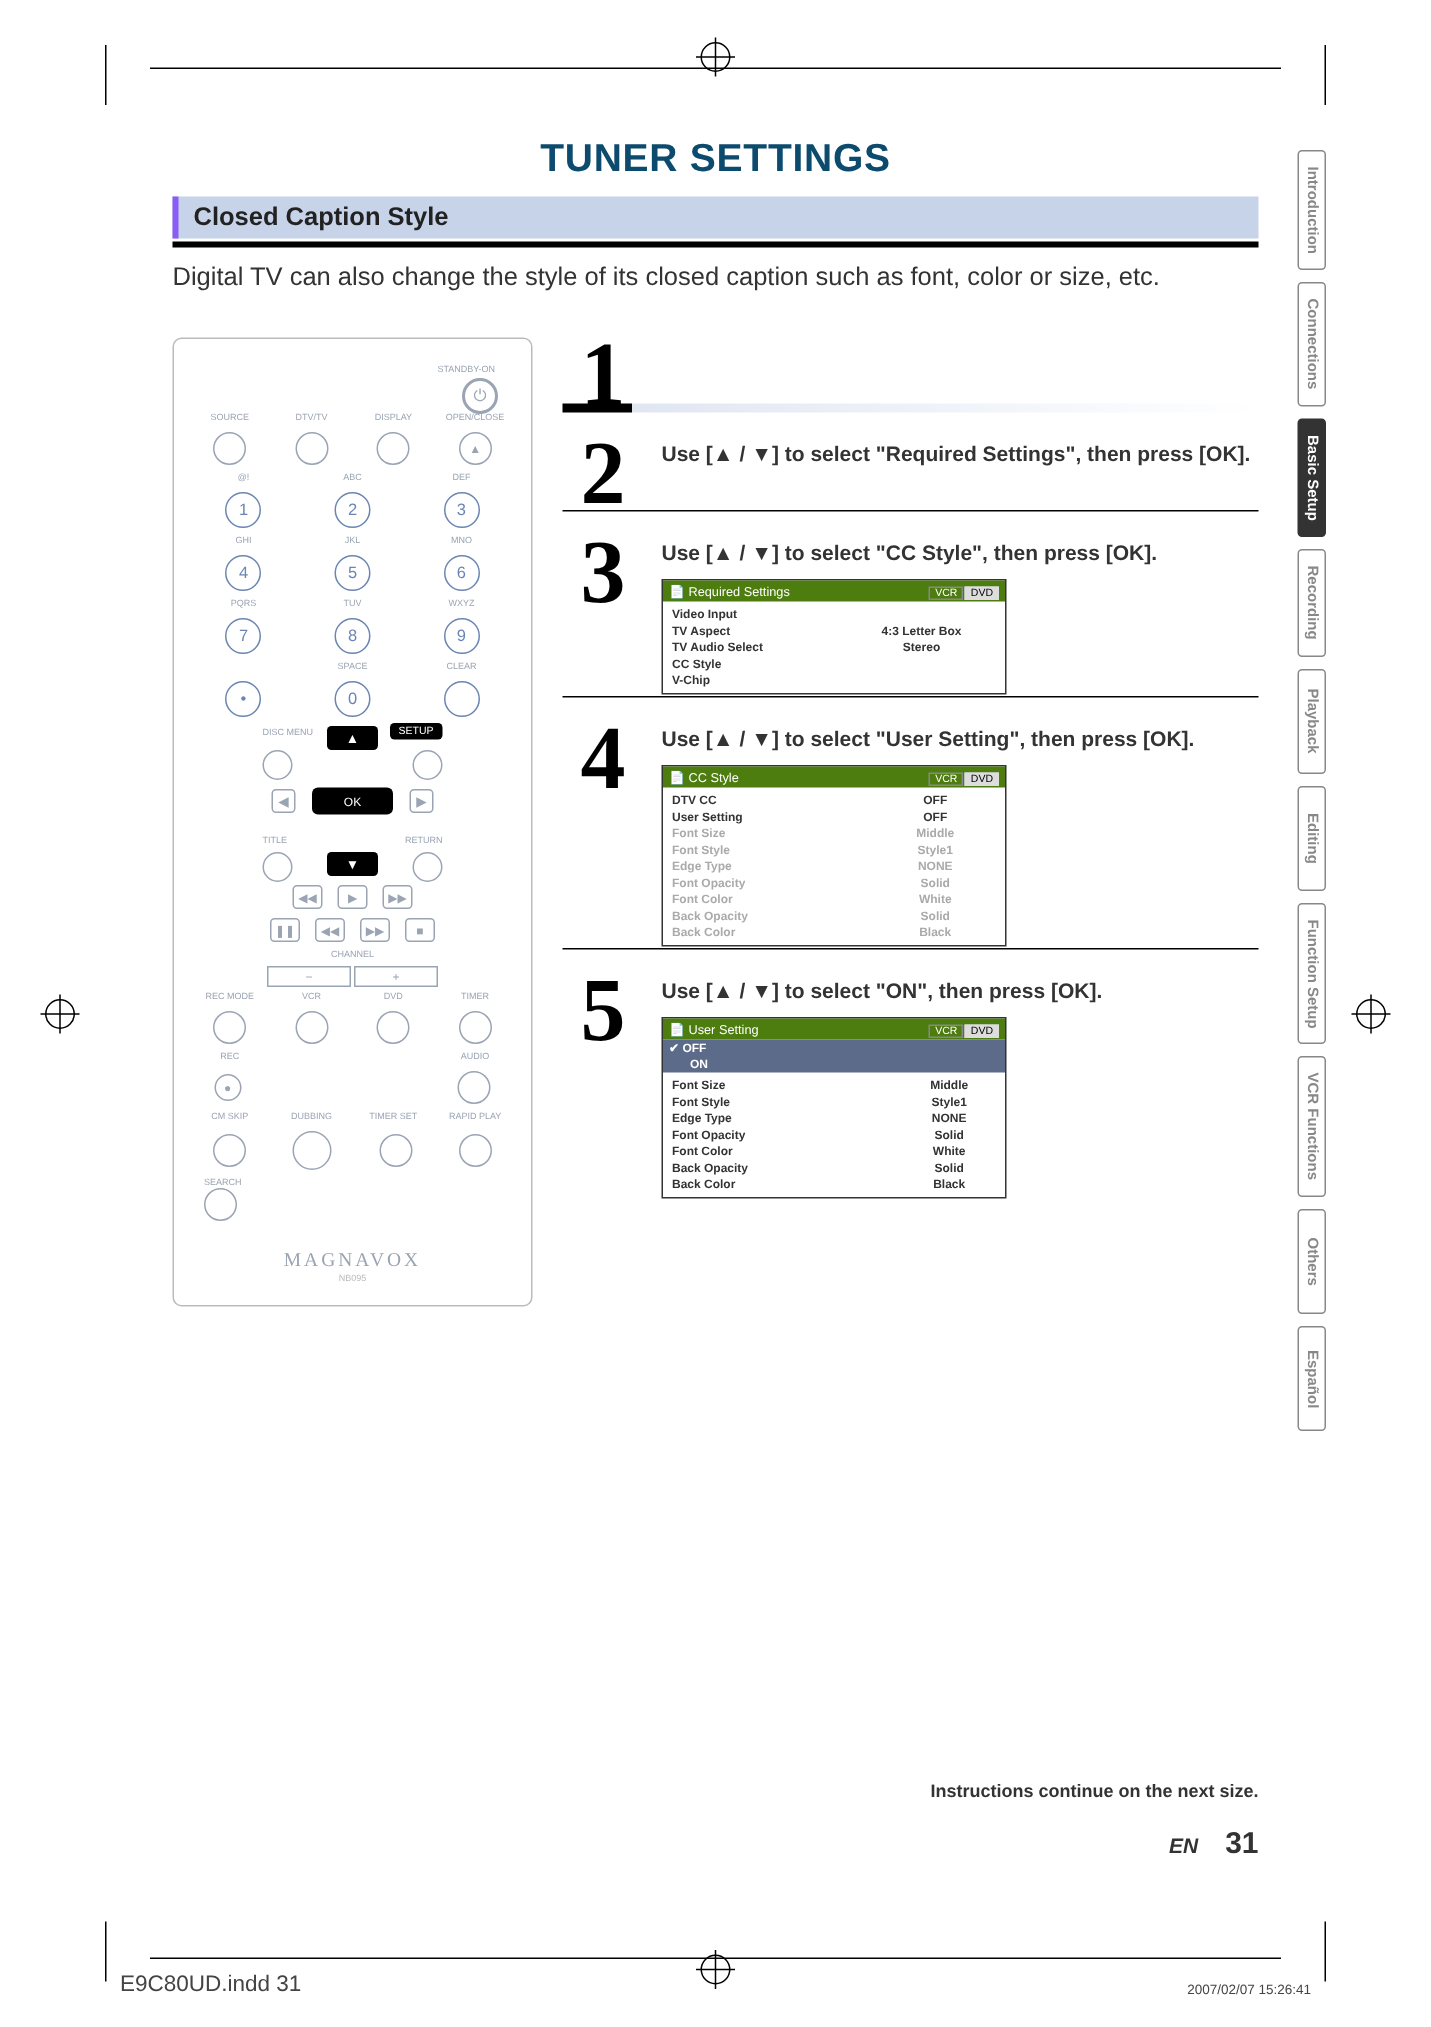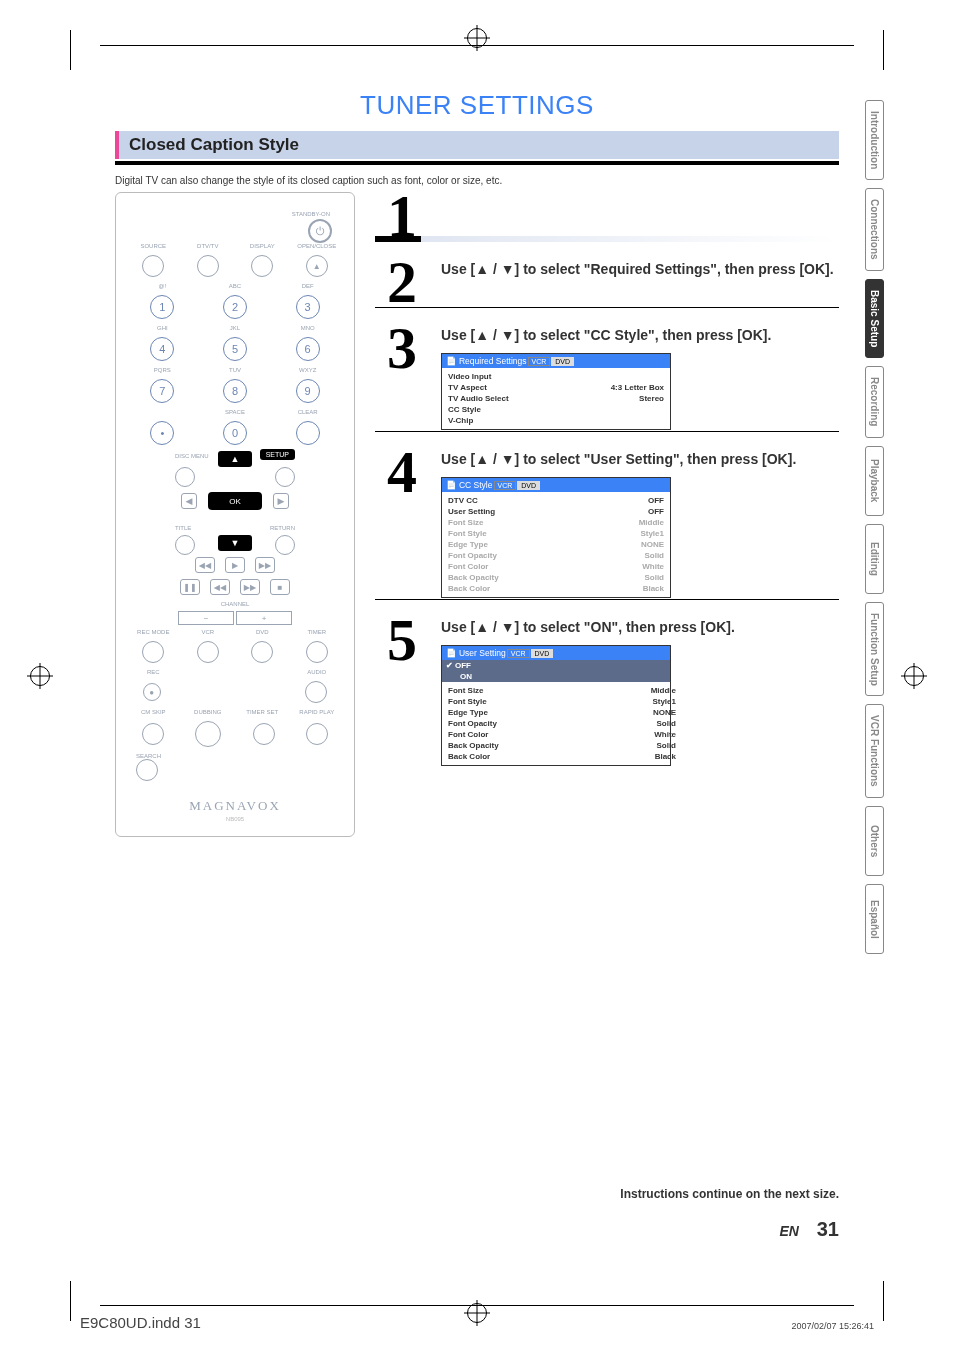--- a/index.html
+++ b/index.html
@@ -30,49 +30,49 @@
   .reg-right{top:50%;right:30px;transform:translateY(-50%);}
   .reg-bottom{bottom:28px;left:50%;transform:translateX(-50%);}
 
   .page {
     position: absolute;
     top: 90px; left: 115px; right: 115px; bottom: 90px;
   }
 
   h1.main-title {
     text-align: center;
-    color: #3b82f6;
-    font-weight: 400;
+    color: #0c4a6e;
+    font-weight: 700;
     font-size: 26px;
     letter-spacing: 0.5px;
     margin-bottom: 10px;
   }
 
   .section-header {
     background: #c7d3e8;
-    border-left: 4px solid #ec4899;
+    border-left: 4px solid #8b5cf6;
     padding: 4px 10px;
     font-weight: 700;
     font-size: 17px;
     color: #222;
     margin-bottom: 2px;
   }
   .section-underline { height:4px; background:#000; margin-bottom:10px;}
 
   .black-bar {
     background:#000;
     color:#fff;
     text-align:center;
     font-weight:700;
     font-size:13px;
     padding:3px 0;
     margin-bottom:6px;
   }
 
-  .intro-text { font-size:10px; margin-bottom:6px; }
+  .intro-text { font-size:17px; margin-bottom:30px; }
 
   .content-row { display:flex; gap:20px; }
   .remote-col { width: 240px; flex:none; }
   .steps-col { flex:1; }
 
   .remote {
     border:1px solid #bbb;
     border-radius:6px;
     padding:18px 12px 14px;
     background:#fff;
@@ -124,27 +124,27 @@
   
   .step{display:flex;gap:12px;position:relative;margin-bottom:18px;}
   .step-num{font-size:60px;font-weight:900;color:#000;line-height:0.8;width:54px;flex:none;text-align:center;font-family:Georgia, serif;}
   .step-body{flex:1;padding-top:2px;}
   .step-instr{font-weight:700;font-size:14px;line-height:1.35;margin-bottom:8px;}
   .step-divider{position:absolute;left:0;right:0;bottom:-2px;}
   .gradient-bar{height:6px;background:linear-gradient(to right,#000 0%,#000 10%,#e0e6f2 10%,#fff 100%);}
   .thin-line{height:1px;background:#000;}
 
   .osd{border:1px solid #333;font-size:8.5px;width:230px;background:#fff;}
-  .osd-hdr{background:#3b82f6;color:#fff;padding:2px 4px;display:flex;justify-content:flex-start;align-items:center;}
+  .osd-hdr{background:#4d7c0f;color:#fff;padding:2px 4px;display:flex;justify-content:space-between;align-items:center;}
   .osd-hdr .tabs span{border:1px solid #888;padding:0 3px;margin-left:1px;font-size:7px;}
   .osd-hdr .tabs span.active{background:#ddd;color:#000;border-color:#ddd;}
   .osd-body{padding:3px 6px;color:#333;}
   .osd table{width:100%;border-collapse:collapse;}
   .osd td{padding:1px 0;font-weight:700;font-size:8px;}
-  .osd td.v{text-align:right;padding-left:16px;}
+  .osd td.v{text-align:center;padding-left:16px;}
   .osd td.dim,.osd tr.dim td{color:#aaa;}
   .osd .hl{background:#5c6b8a;color:#fff;}
   .osd .hl td{color:#fff;padding-left:4px;padding-right:4px;}
   .osd .check::before{content:"✔ ";}
 
   
   .side-tabs{position:absolute;top:100px;right:70px;display:flex;flex-direction:column;gap:8px;}
   .tab{writing-mode:vertical-rl;border:1px solid #888;border-radius:3px;padding:10px 3px;font-size:10px;color:#888;font-weight:700;background:#fff;min-height:70px;text-align:center;}
   .tab.active{background:#333;color:#fff;border-color:#333;}
 

